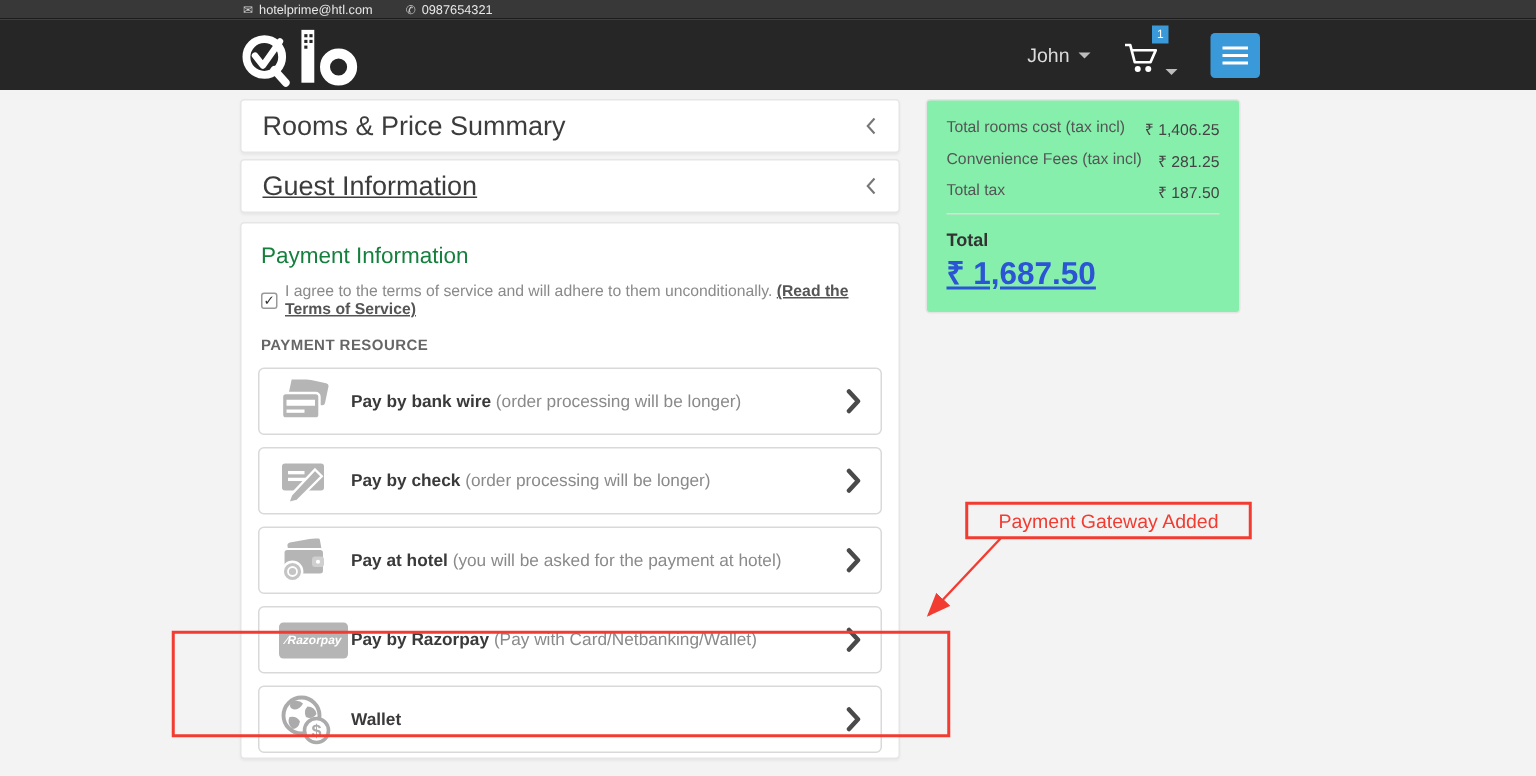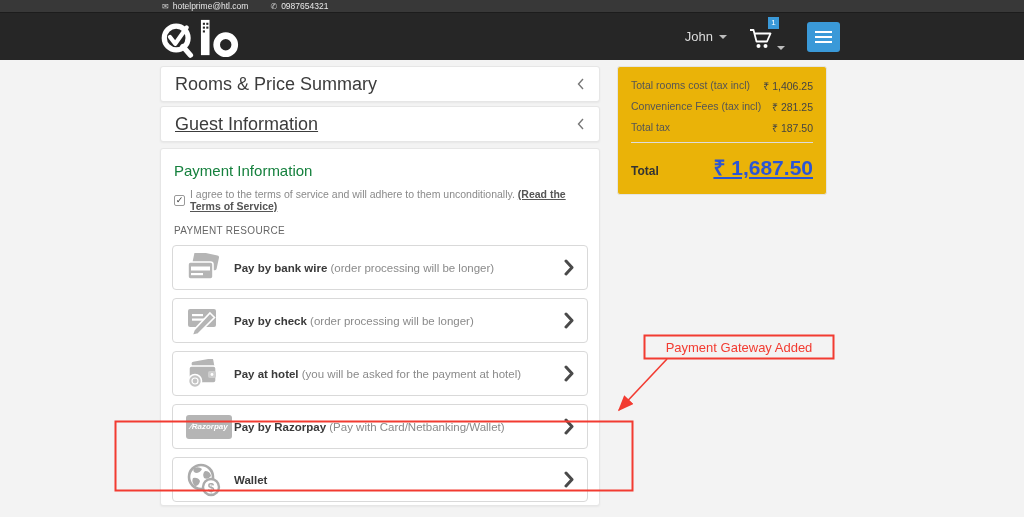--- a/index.html
+++ b/index.html
@@ -35,39 +35,39 @@
          font-size:18px; color:#3c3c3c; cursor:pointer; }
   #card-rooms { left:160px; top:66px; width:440px; height:36px; }
   #card-guest { left:160px; top:106px; width:440px; height:36px;text-decoration:underline; }
   #card-payment { left:160px; top:148px; width:440px; height:358px; padding:13px 11px; }
 
   .pay-title { font-size:15px; color:#15803d; font-weight:normal; margin:0 0 9px 2px; }
   .terms { display:flex; align-items:center; gap:5px; font-size:10.5px; color:#8a8a8a; margin-left:2px; }
   .cb { width:11px; height:11px; border:1px solid #9a9a9a; border-radius:2px; background:#fff; display:inline-flex;
         align-items:center; justify-content:center; font-size:9px; color:#333; line-height:1; cursor:pointer; flex:0 0 auto; }
   .terms-link { color:#555; font-weight:bold; text-decoration:underline; cursor:pointer; }
-  .resource { font-size:10px; font-weight:normal; color:#666; letter-spacing:.3px; margin:13px 0 9px 2px; }
+  .resource { font-size:10px; font-weight:bold; color:#666; letter-spacing:.3px; margin:13px 0 9px 2px; }
 
   .method-row { height:45px; border:1px solid #d9d9d9; border-radius:4px; display:flex; align-items:center;
                 padding:0 13px; margin-bottom:8px; background:#fff; cursor:pointer; }
   .m-icon { width:48px; flex:0 0 48px; display:flex; align-items:center; }
   .m-label { font-size:11.5px; color:#8a8a8a; }
   .m-label b { color:#3a3a3a; font-size:11.5px; }
   .m-chev { margin-left:auto; display:flex; align-items:center; }
 
   .rzp { display:inline-block; width:46px; height:24px; background:#b5b5b5; border-radius:3px; color:#fff;
          font-size:8px; font-style:italic; font-weight:bold; line-height:24px; text-align:center; }
 
   
-  .summary-card { position:absolute; left:617px; top:66px; width:210px; background:#eab308;
+  .summary-card { position:absolute; left:617px; top:66px; width:210px; background:#86efac;
                   border:1px solid #e4e4e4; border-radius:3px; padding:12px 13px 13px; }
   .s-row { display:flex; justify-content:space-between; font-size:10.5px; color:#555; margin-bottom:7px; }
   .s-value { color:#444; }
   .s-divider { border-top:1px solid #ddd; margin:7px 0 10px; }
-  .total-row { display:flex; justify-content:space-between; align-items:baseline; }
+  .total-row { display:flex; justify-content:space-between; align-items:baseline;flex-direction:column; }
   .total-label { font-size:12px; font-weight:bold; color:#333; }
   .total-value { font-size:21px; font-weight:bold; color:#2b55d4;text-decoration:underline; }
 
   
   .anno-overlay { position:absolute; left:0; top:0; width:1024px; height:517px; pointer-events:none; }
   .anno-stroke { stroke:#f23b31; fill:none; }
   .anno-text { fill:#f23b31; font-size:13px; font-family:"Liberation Sans",sans-serif; }
   .anno-arrowhead { fill:#f23b31; }
 </style>
 </head>

